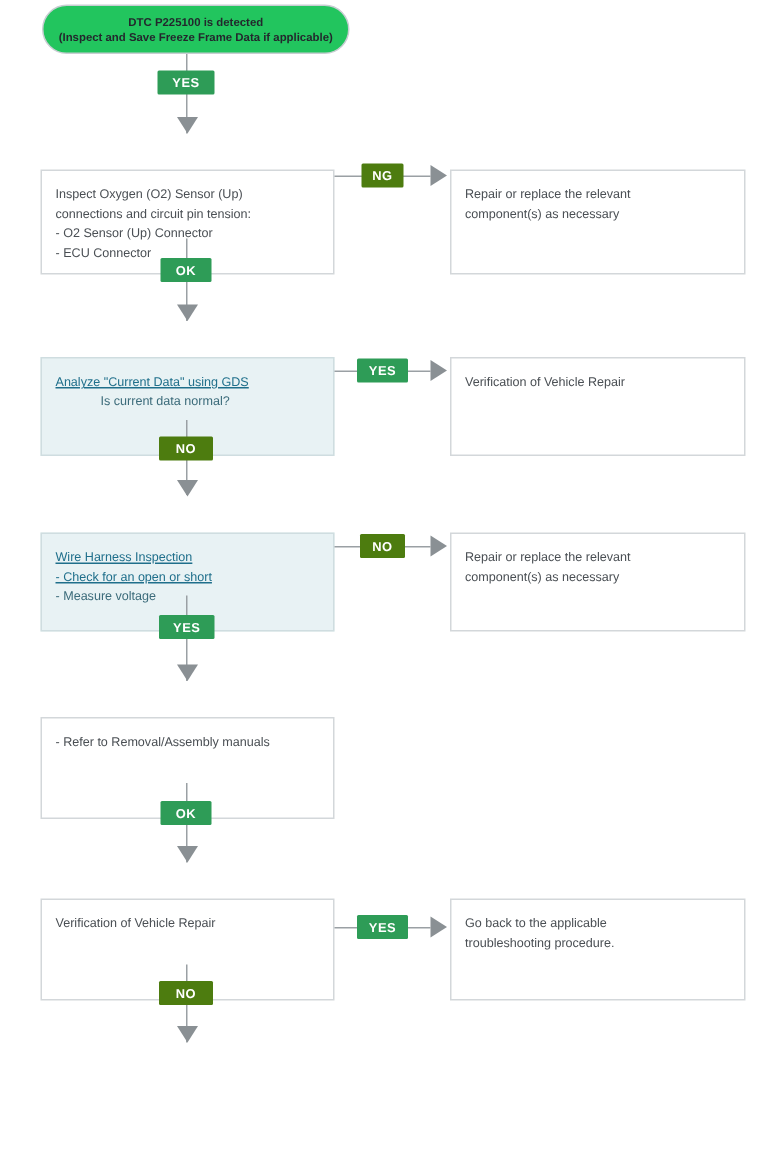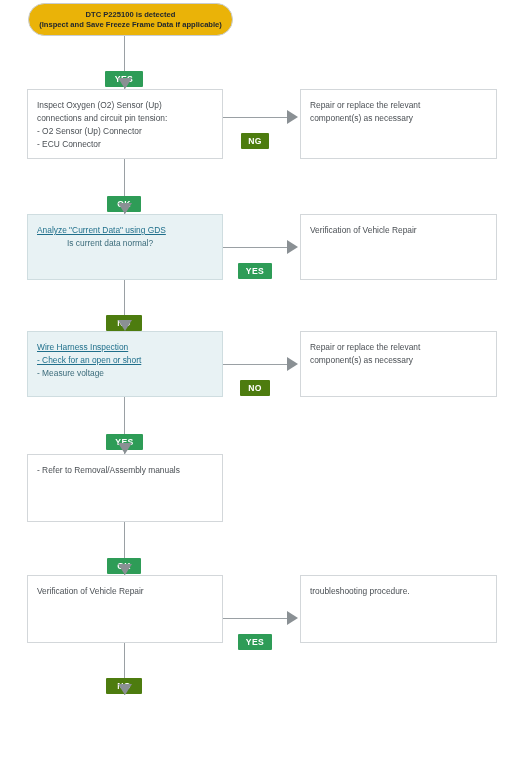--- a/index.html
+++ b/index.html
@@ -16,40 +16,41 @@
     background: #ffffff;
   }
 
   
   .start-node {
     position: absolute;
     left: 28px; top: 3px;
     width: 205px; height: 33px;
     border: 1px solid #c8cdd2;
     border-radius: 17px;
-    background: #eab308;
+    background: #22c55e;
     display: flex;
     flex-direction: column;
     align-items: center;
     justify-content: center;
     line-height: 1.25;
   }
   .start-node .ln {
     font-size: 7.6px;
     font-weight: bold;
     color: #23282d;
     white-space: nowrap;
   }
 
   
   .node {
     position: absolute;
     border: 1px solid #d3d7da;
     background: #ffffff;
     padding: 9px 9px 6px 9px;
+    margin-top: 24px;
   }
   .node.tinted { background: #e8f2f4; border-color: #cfdde0; }
   .node .line {
     font-size: 8.4px;
     color: #4a4f54;
     line-height: 1.55;
     white-space: nowrap;
   }
   .node .line.link {
     color: #1f6f8b;
@@ -87,21 +88,20 @@
     position: absolute;
     display: flex;
     align-items: center;
     justify-content: center;
     font-size: 8.6px;
     font-weight: bold;
     color: #ffffff;
     letter-spacing: 0.4px;
     height: 16px;
     border-radius: 1px;
-    margin-top: 24px;
   }
   .badge.green { background: #2e9c57; }
   .badge.red   { background: #4d7c0f; }
 </style>
 </head>
 <body>
 
 <div id="canvas">
 
   <div class="start-node">
@@ -179,20 +179,21 @@
 
   <div class="node" style="left:27px; top:575px; width:196px; height:68px;">
     <div class="line">Verification of Vehicle Repair</div>
   </div>
 
   <div class="hline" style="left:223px; top:617.5px; width:64px;"></div>
   <div class="badge green" style="left:238px; top:610px; width:34px;">YES</div>
   <div class="arrow-right" style="left:287px; top:611px;"></div>
 
   <div class="node" style="left:300px; top:575px; width:197px; height:68px;">
+    <div class="line">Go back to the applicable</div>
     <div class="line">troubleshooting procedure.</div>
   </div>
 
   <div class="vline" style="left:124px; top:643px; height:52px;"></div>
   <div class="badge red" style="left:106px; top:654px; width:36px;">NO</div>
   <div class="arrow-down" style="left:117.7px; top:684px;"></div>
 
 
 </div>
 

